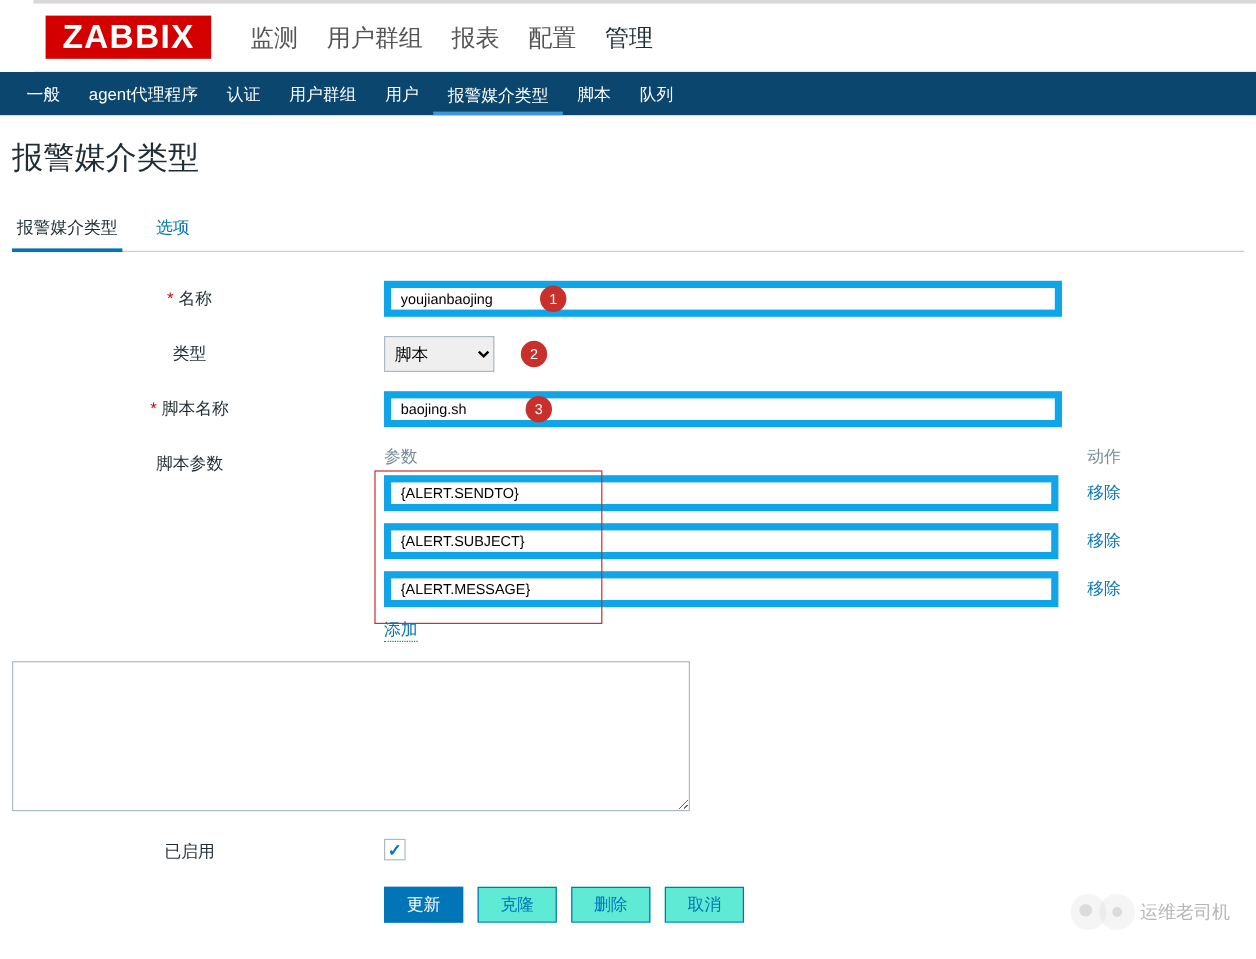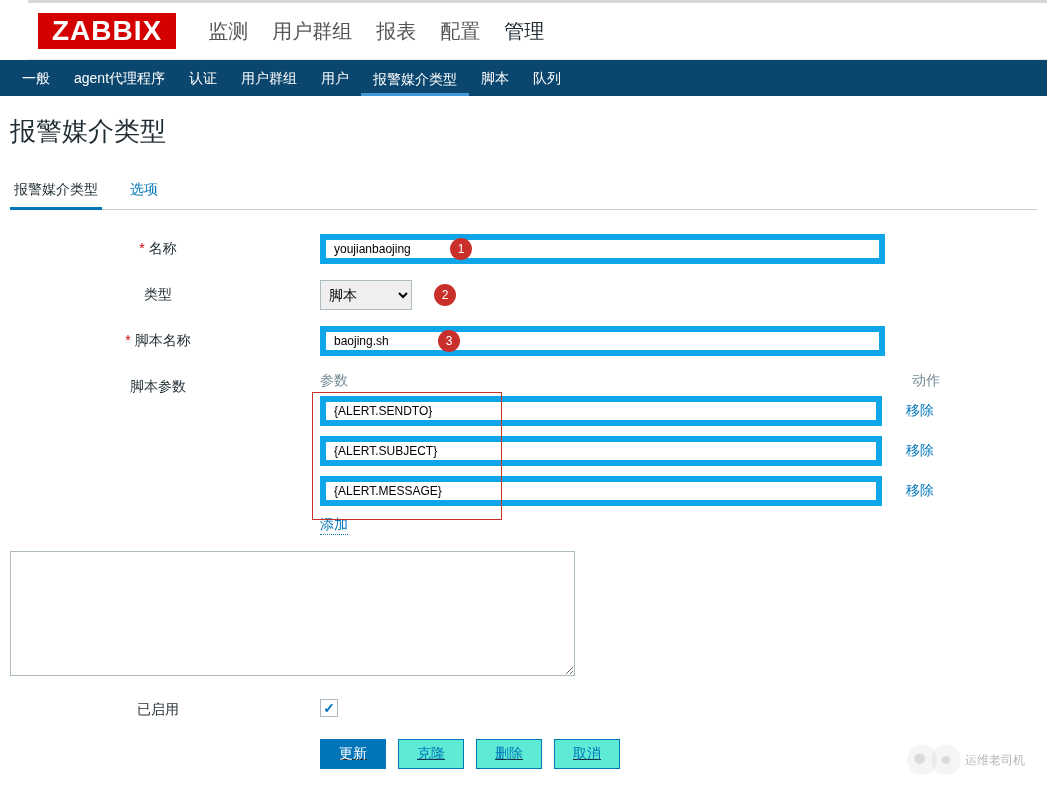--- a/index.html
+++ b/index.html
@@ -29,35 +29,35 @@
 .form-field { flex: 1; max-width: 565px; position: relative; }
 
 .text-input { width: 100%; height: 30px; border: 6px solid #0ea5e9; padding: 0 8px; font-size: 12px; }
 .select-input { height: 30px; border: 1px solid #acbbc2; padding: 0 4px; font-size: 14px; min-width: 92px; }
 .textarea-input { width: 100%; height: 125px; border: 1px solid #acbbc2; padding: 6px 8px; font-size: 14px; resize: both; }
 
 .badge { display: inline-flex; width: 22px; height: 22px; background: #c9302c; color: #fff; border-radius: 50%; align-items: center; justify-content: center; font-size: 12px; margin-left: 10px; vertical-align: middle; position: absolute; }
 
 .params-header { display: flex; color: #768d99; font-size: 14px; margin-bottom: 6px; }
 .params-header .ph-left { flex: 1; }
-.params-header .ph-right { width: 40px; text-align: right; }
+.params-header .ph-right { width: 40px; text-align: center; }
 .param-row { display: flex; align-items: center; margin-bottom: 10px; }
 .param-row .text-input { flex: 1; }
 .param-remove { width: 40px; text-align: center; color: #0275b8; cursor: pointer; margin-left: 18px; font-size: 14px; }
 .add-link { color: #0275b8; cursor: pointer; border-bottom: 1px dotted #0275b8; display: inline-block; font-size: 14px; }
 .red-box { position: absolute; border: 1px solid #c9302c; pointer-events: none; }
 
 .checkbox-box { width: 18px; height: 18px; border: 1px solid #acbbc2; display: inline-flex; align-items: center; justify-content: center; cursor: pointer; margin-top: 4px; }
 .checkbox-check { color: #0275b8; font-weight: bold; font-size: 14px; }
 
-.button-row { display: flex; gap: 12px; margin-left: 310px; padding-top: 4px; text-decoration: underline; }
+.button-row { display: flex; gap: 12px; margin-left: 310px; padding-top: 4px; }
 .btn { height: 30px; padding: 0 18px; border: 1px solid #0275b8; background: #5eead4; color: #0275b8; cursor: pointer; font-size: 14px; }
 .btn-primary { background: #0275b8; color: #fff; }
 
-.watermark { position: fixed; bottom: 24px; right: 22px; display: flex; align-items: center; color: #7a7a7a; opacity: 0.55; font-size: 12px; }
+.watermark { position: fixed; bottom: 24px; right: 22px; display: flex; align-items: center; color: #7a7a7a; opacity: 0.55; font-size: 15px; }
 .watermark .wm-icon { width: 30px; height: 30px; border-radius: 50%; background: #7a7a7a22; display: inline-flex; align-items: center; justify-content: center; margin-right: 4px; position: relative; }
 .watermark .wm-icon2 { margin-left: -10px; }
 </style>
 </head>
 <body>
 
 <div class="top-nav">
   <div class="logo">ZABBIX</div>
   <div class="top-menu">
       <div class="top-menu-item">监测</div>

